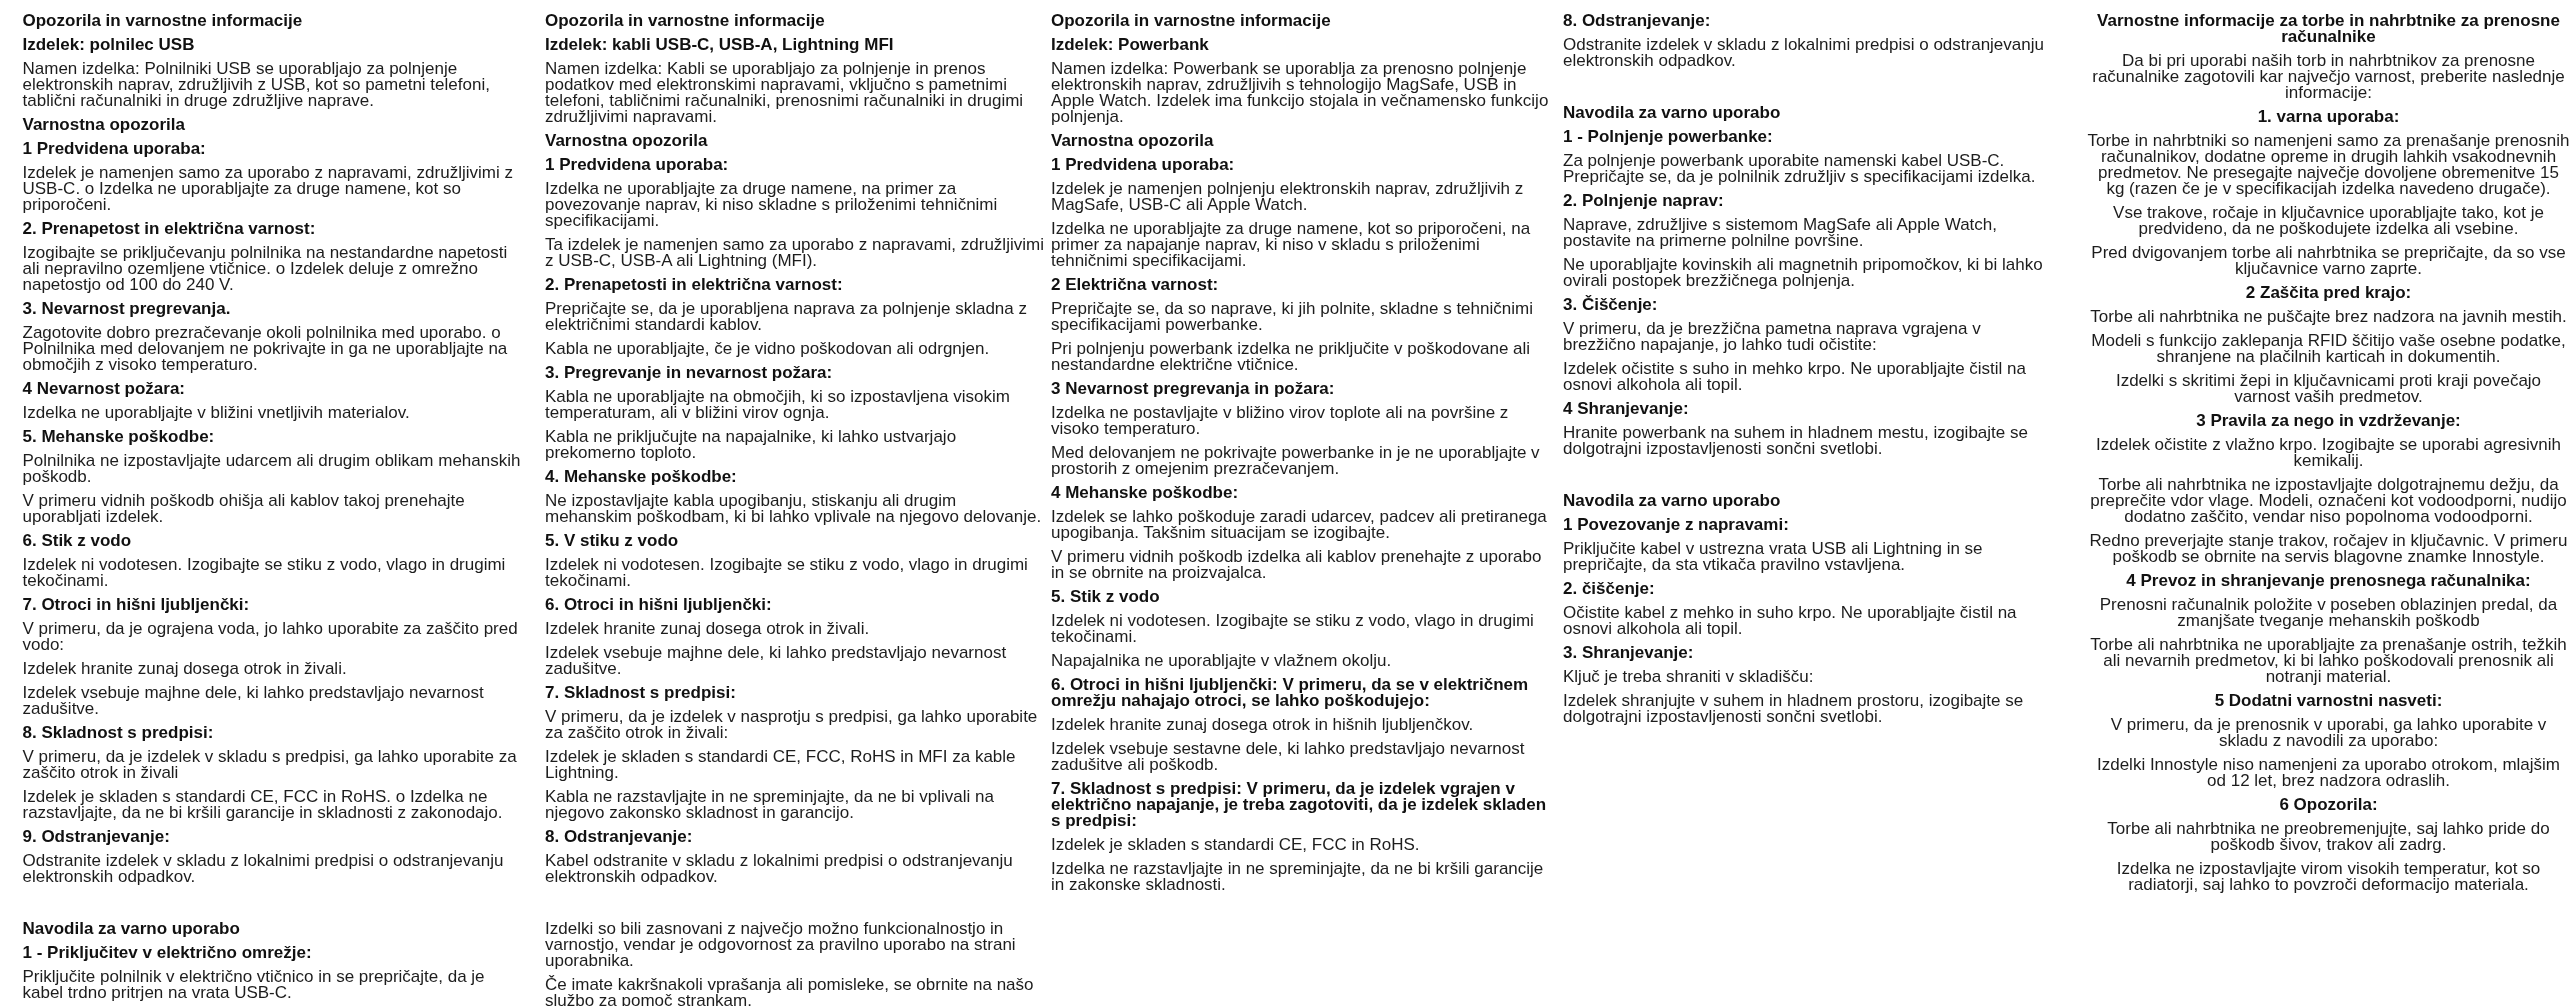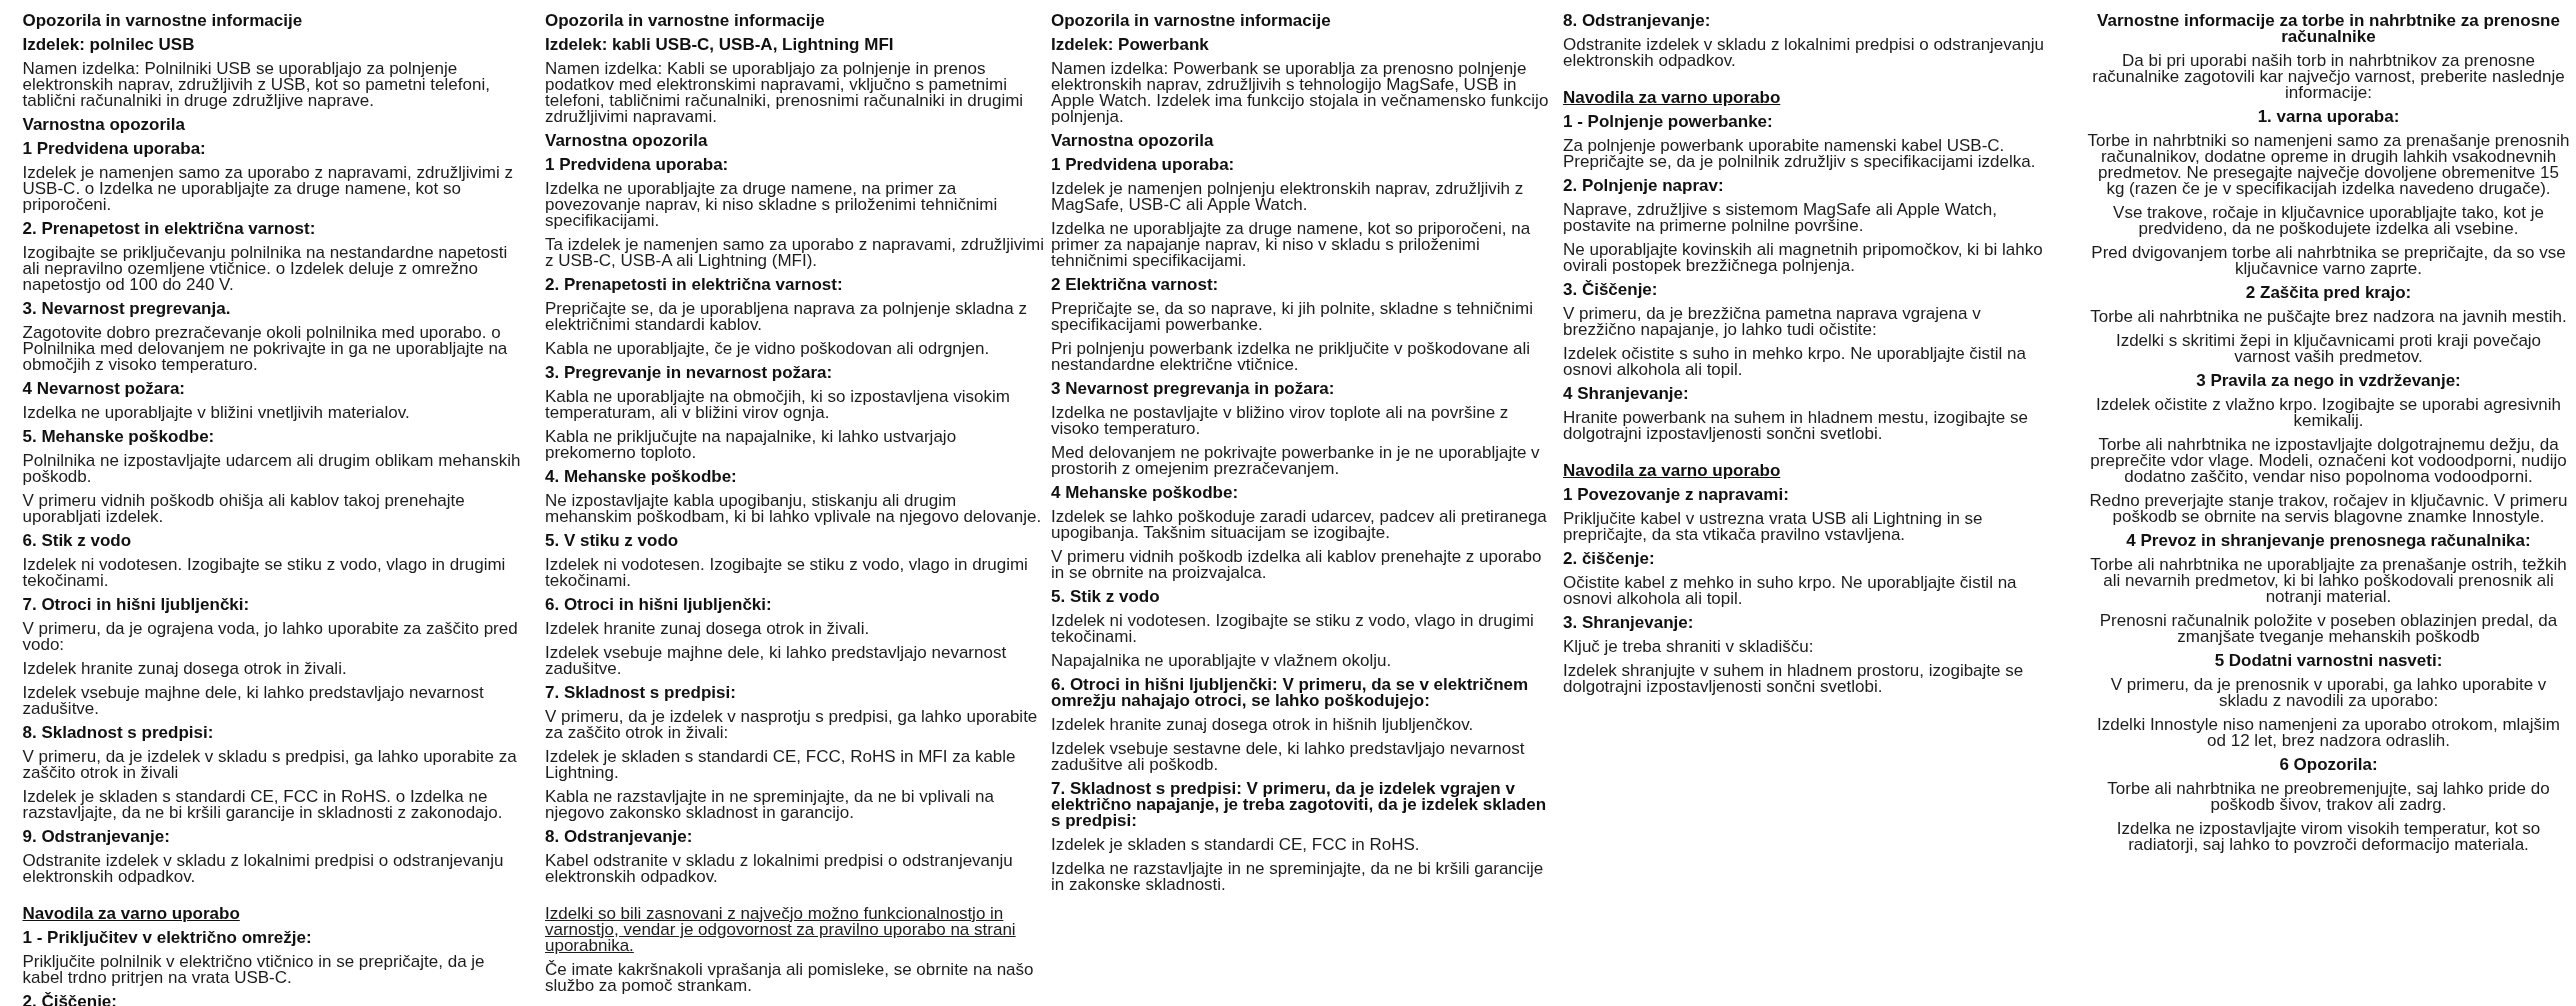--- a/index.html
+++ b/index.html
@@ -31,22 +31,21 @@
     margin: 0 0 8px 0;
   }
   .h {
     font-weight: 700;
     color: #111111;
   }
   .p {
     font-weight: 400;
   }
   .gap {
-    margin-top: 21px;
-    text-decoration: underline;
+    margin-top: 36px;
   }
 </style>
 </head>
 <body>
 
 <div class="page" data-name="document-page">
     <div class="column" data-name="column-1">
       <div class="block h" data-name="section-heading">Opozorila in varnostne informacije</div>
       <div class="block h" data-name="section-heading">Izdelek: polnilec USB</div>
       <div class="block p" data-name="paragraph">Namen izdelka: Polnilniki USB se uporabljajo za polnjenje elektronskih naprav, združljivih z USB, kot so pametni telefoni, tablični računalniki in druge združljive naprave.</div>
@@ -164,28 +163,29 @@
     </div>
     <div class="column" data-name="column-5">
       <div class="block h" data-name="section-heading">Varnostne informacije za torbe in nahrbtnike za prenosne računalnike</div>
       <div class="block p" data-name="paragraph">Da bi pri uporabi naših torb in nahrbtnikov za prenosne računalnike zagotovili kar največjo varnost, preberite naslednje informacije:</div>
       <div class="block h" data-name="section-heading">1. varna uporaba:</div>
       <div class="block p" data-name="paragraph">Torbe in nahrbtniki so namenjeni samo za prenašanje prenosnih računalnikov, dodatne opreme in drugih lahkih vsakodnevnih predmetov. Ne presegajte največje dovoljene obremenitve 15 kg (razen če je v specifikacijah izdelka navedeno drugače).</div>
       <div class="block p" data-name="paragraph">Vse trakove, ročaje in ključavnice uporabljajte tako, kot je predvideno, da ne poškodujete izdelka ali vsebine.</div>
       <div class="block p" data-name="paragraph">Pred dvigovanjem torbe ali nahrbtnika se prepričajte, da so vse ključavnice varno zaprte.</div>
       <div class="block h" data-name="section-heading">2 Zaščita pred krajo:</div>
       <div class="block p" data-name="paragraph">Torbe ali nahrbtnika ne puščajte brez nadzora na javnih mestih.</div>
+      <div class="block p" data-name="paragraph">Modeli s funkcijo zaklepanja RFID ščitijo vaše osebne podatke, shranjene na plačilnih karticah in dokumentih.</div>
       <div class="block p" data-name="paragraph">Izdelki s skritimi žepi in ključavnicami proti kraji povečajo varnost vaših predmetov.</div>
       <div class="block h" data-name="section-heading">3 Pravila za nego in vzdrževanje:</div>
       <div class="block p" data-name="paragraph">Izdelek očistite z vlažno krpo. Izogibajte se uporabi agresivnih kemikalij.</div>
       <div class="block p" data-name="paragraph">Torbe ali nahrbtnika ne izpostavljajte dolgotrajnemu dežju, da preprečite vdor vlage. Modeli, označeni kot vodoodporni, nudijo dodatno zaščito, vendar niso popolnoma vodoodporni.</div>
       <div class="block p" data-name="paragraph">Redno preverjajte stanje trakov, ročajev in ključavnic. V primeru poškodb se obrnite na servis blagovne znamke Innostyle.</div>
       <div class="block h" data-name="section-heading">4 Prevoz in shranjevanje prenosnega računalnika:</div>
+      <div class="block p" data-name="paragraph">Prenosni računalnik položite v poseben oblazinjen predal, da zmanjšate tveganje mehanskih poškodb</div>
       <div class="block p" data-name="paragraph">Torbe ali nahrbtnika ne uporabljajte za prenašanje ostrih, težkih ali nevarnih predmetov, ki bi lahko poškodovali prenosnik ali notranji material.</div>
-      <div class="block p" data-name="paragraph">Prenosni računalnik položite v poseben oblazinjen predal, da zmanjšate tveganje mehanskih poškodb</div>
       <div class="block h" data-name="section-heading">5 Dodatni varnostni nasveti:</div>
       <div class="block p" data-name="paragraph">V primeru, da je prenosnik v uporabi, ga lahko uporabite v skladu z navodili za uporabo:</div>
       <div class="block p" data-name="paragraph">Izdelki Innostyle niso namenjeni za uporabo otrokom, mlajšim od 12 let, brez nadzora odraslih.</div>
       <div class="block h" data-name="section-heading">6 Opozorila:</div>
       <div class="block p" data-name="paragraph">Torbe ali nahrbtnika ne preobremenjujte, saj lahko pride do poškodb šivov, trakov ali zadrg.</div>
       <div class="block p" data-name="paragraph">Izdelka ne izpostavljajte virom visokih temperatur, kot so radiatorji, saj lahko to povzroči deformacijo materiala.</div>
     </div>
   </div>
 
 

